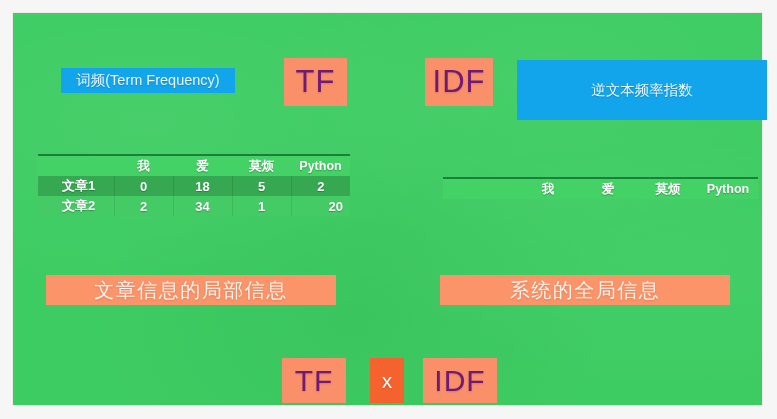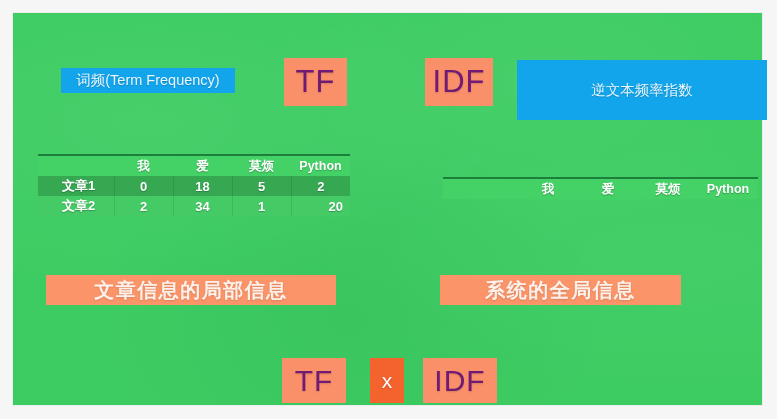--- a/index.html
+++ b/index.html
@@ -29,23 +29,23 @@
   
   .orangebox{background:#f9906a;color:#701a75;display:flex;align-items:center;
              justify-content:center;letter-spacing:1px;
              text-shadow:0 1px 2px rgba(0,0,0,.14);}
   #tf-tag{left:271px;top:45px;width:63px;height:48px;font-size:31px;}
   #idf-tag{left:412px;top:45px;width:68px;height:48px;font-size:31px;}
 
   
   .captionbar{background:#fb9468;color:#fdf1ec;display:flex;align-items:center;
               justify-content:center;font-size:20px;letter-spacing:1.5px;
-              text-shadow:0 1px 2px rgba(0,0,0,.13);font-weight:bold;}
+              text-shadow:0 1px 2px rgba(0,0,0,.13);}
   #cap-left{left:33px;top:262px;width:290px;height:30px;}
-  #cap-right{left:427px;top:262px;width:241px;height:30px;}
+  #cap-right{left:427px;top:262px;width:290px;height:30px;}
 
   
   #f-tf{left:269px;top:345px;width:64px;height:45px;font-size:30px;}
   #f-idf{left:410px;top:345px;width:74px;height:45px;font-size:30px;}
   #f-x{left:357px;top:345px;width:34px;height:45px;font-size:21px;
        background:#f4622d;color:#ffffff;display:flex;align-items:center;
        justify-content:center;text-shadow:0 1px 2px rgba(0,0,0,.16);}
 
   
   .tbl{border-collapse:collapse;table-layout:fixed;

